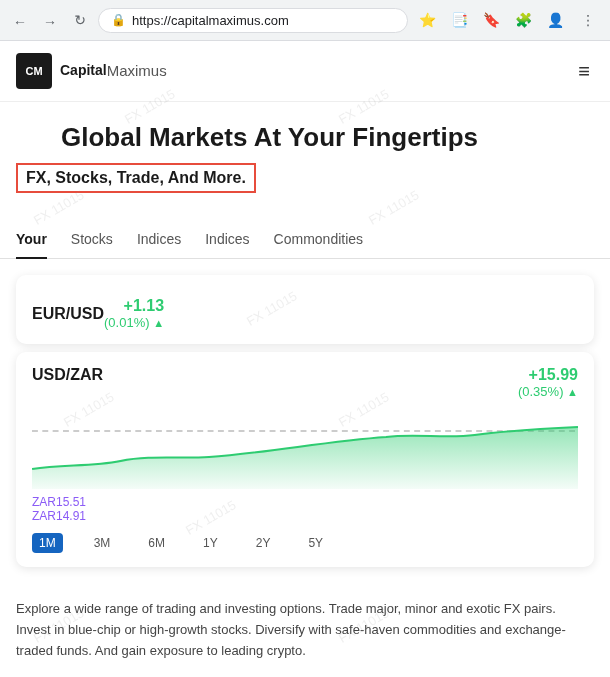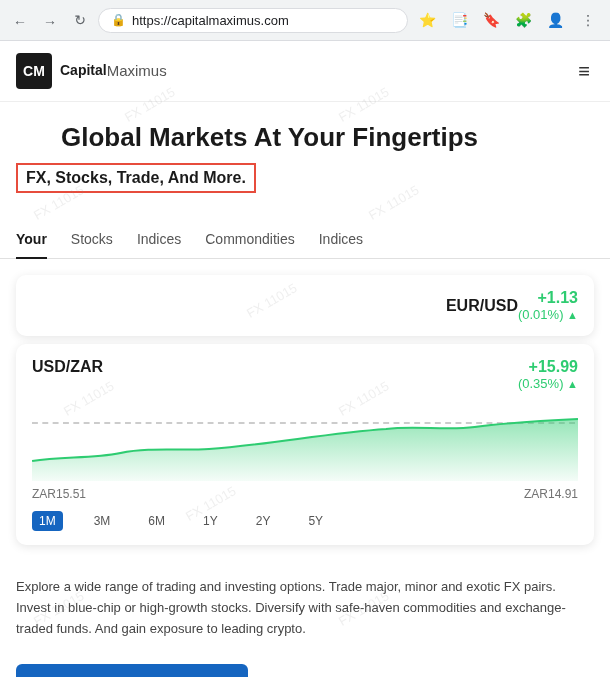--- a/index.html
+++ b/index.html
@@ -108,21 +108,21 @@
     }
     .logo-icon {
       width: 36px;
       height: 36px;
       background: #1a1a1a;
       border-radius: 4px;
       display: flex;
       align-items: center;
       justify-content: center;
       color: #fff;
-      font-size: 14px;
+      font-size: 11px;
       font-weight: bold;
     }
     .logo-text-block { display: flex; flex-direction: row; }
     .logo-brand { font-size: 14px; font-weight: 600; color: #1a1a1a; line-height: 1.2; }
     .logo-sub { font-size: 15px; color: #555; line-height: 1.2; }
     .hamburger-btn {
       background: none;
       border: none;
       cursor: pointer;
       font-size: 20px;
@@ -181,22 +181,23 @@
     }
     .market-card {
       background: #fff;
       border-radius: 10px;
       box-shadow: 0 2px 10px rgba(0,0,0,0.1);
       padding: 14px 16px;
       margin-bottom: 8px;
     }
     .market-card-row {
       display: flex;
-      justify-content: flex-end;
-      align-items: center;
+      justify-content: flex-start;
+      align-items: center;
+      margin-top: 8px;
     }
     .market-pair {
       font-size: 16px;
       font-weight: 600;
       color: #1a1a1a;
     }
     .market-change {
       text-align: right;
     }
     .change-value {
@@ -221,24 +222,25 @@
       margin-bottom: 16px;
     }
     .chart-header {
       display: flex;
       justify-content: space-between;
       align-items: flex-start;
       margin-bottom: 10px;
     }
     .chart-labels {
       display: flex;
-      justify-content: space-between;
+      justify-content: flex-start;
       font-size: 12px;
-      color: #737373;
+      color: #8b5cf6;
       margin-top: 4px;
+      flex-direction: column;
     }
     .chart-area {
       position: relative;
       height: 80px;
       margin: 6px 0;
     }
     .chart-svg {
       width: 100%;
       height: 100%;
     }
@@ -344,22 +346,22 @@
 
   <section class="hero">
     <h1 class="hero-title">Global Markets At Your Fingertips</h1>
     <div class="hero-subtitle">FX, Stocks, Trade, And More.</div>
   </section>
 
   <nav class="nav-tabs">
     <span class="nav-tab active">Your</span>
     <span class="nav-tab">Stocks</span>
     <span class="nav-tab">Indices</span>
+    <span class="nav-tab">Indices</span>
     <span class="nav-tab">Commondities</span>
-    <span class="nav-tab">Indices</span>
   </nav>
 
   <div class="market-section">
 
     <div class="market-card">
       <div class="market-card-row">
         <span class="market-pair">EUR/USD</span>
         <div class="market-change">
           <span class="change-value">+1.13</span>
           <span class="change-pct">

